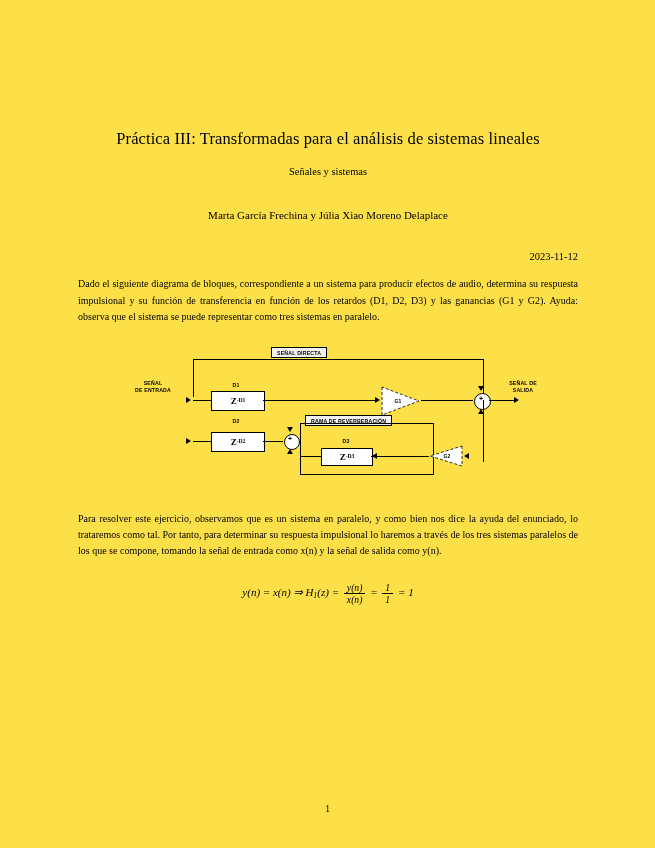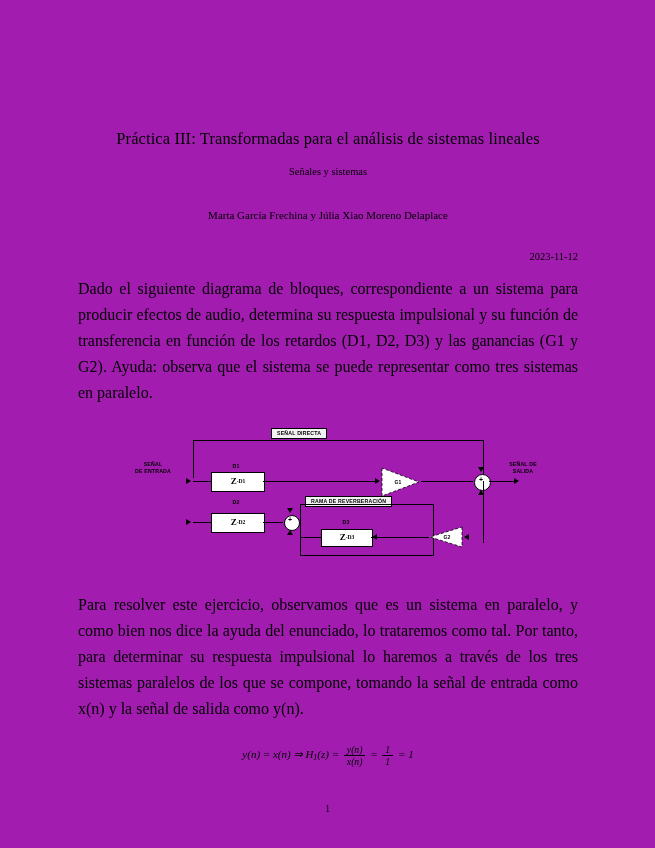--- a/index.html
+++ b/index.html
@@ -13,21 +13,21 @@
     font-family: "Liberation Serif", serif;
     color: #000000;
     position: relative;
     overflow: hidden;
   }
   .page {
     position: absolute;
     left: 0; top: 0;
     width: 655px;
     height: 848px;
-    background: #a21caf;
+    background: #fde047;
   }
   .content {
     position: absolute;
     left: 78px;
     top: 0;
     width: 500px;
   }
   .doc-title {
     text-align: center;
     font-size: 16.5px;
@@ -68,21 +68,21 @@
   .subsection-head {
     font-size: 10.8px;
     font-weight: bold;
     margin-top: 28px;
   }
   .subsection-head .num {
     display: inline-block;
     width: 32px;
   }
   p.body-text {
-    font-size: 16px;
+    font-size: 10px;
     text-align: justify;
     line-height: 1.62;
     margin: 14px 0 0 0;
   }
   .sub { font-size: 0.72em; vertical-align: -0.25em; }
 
   
   .figure {
     margin-top: 20px;
     position: relative;

